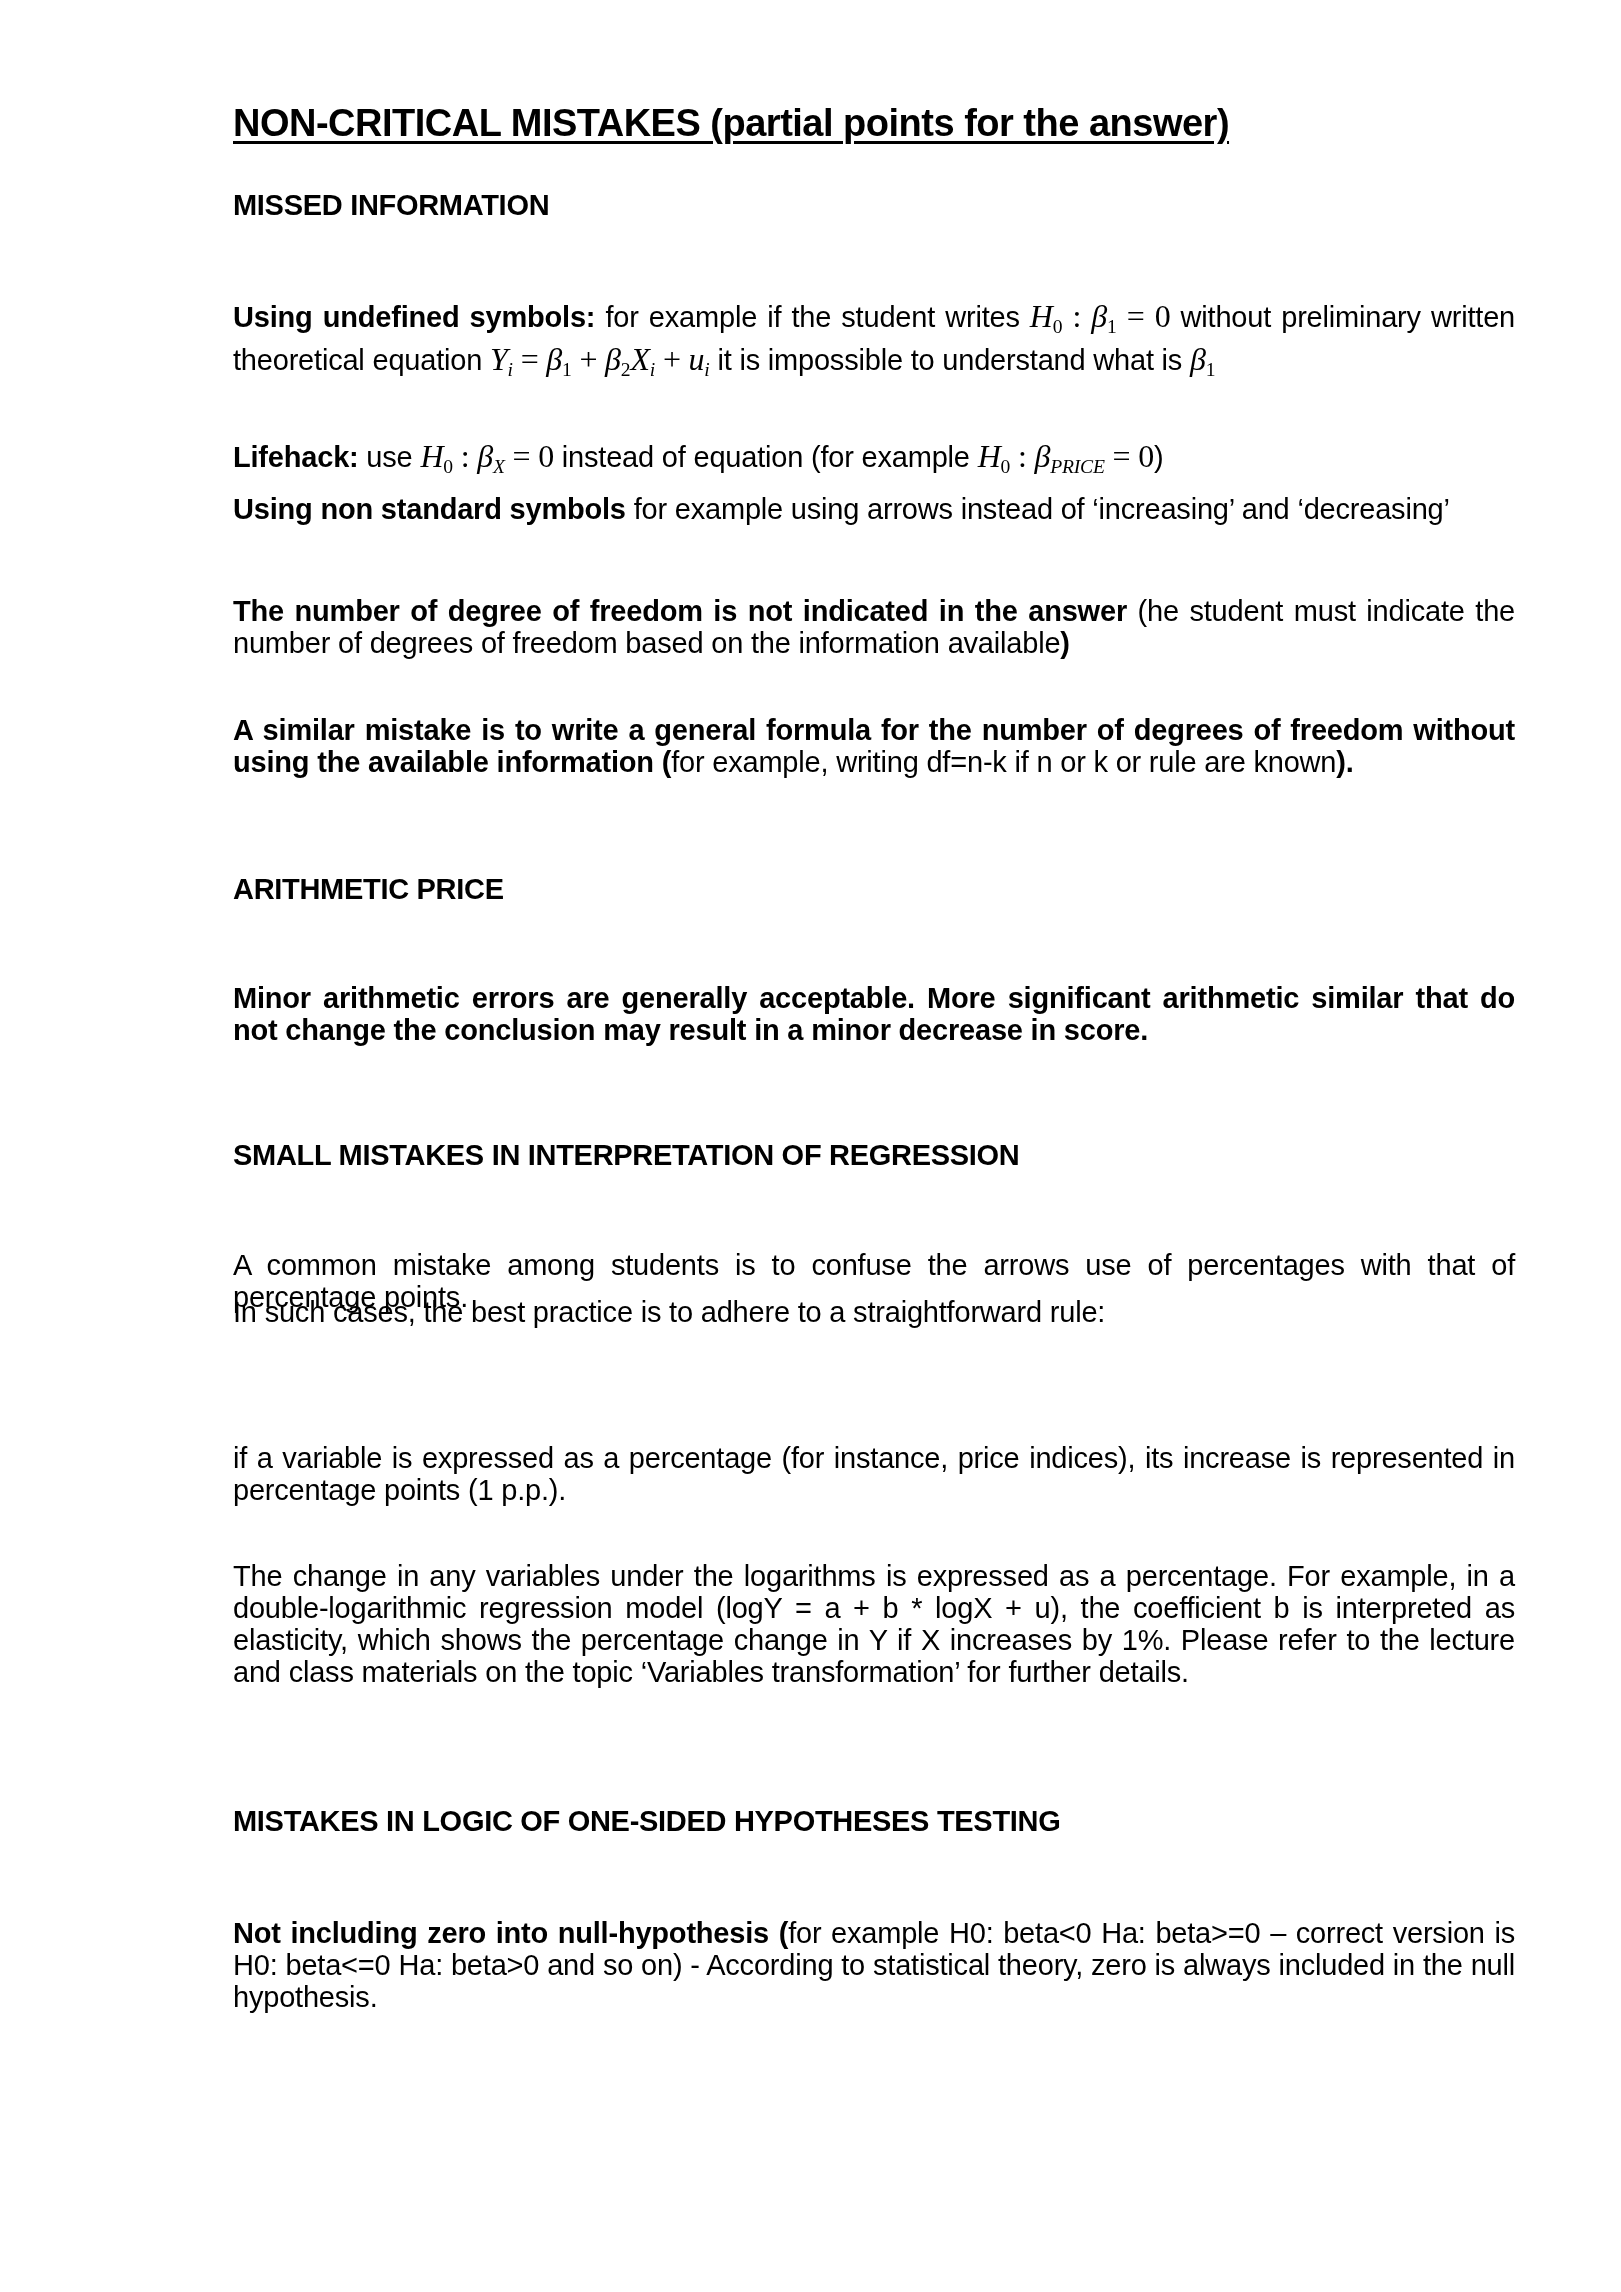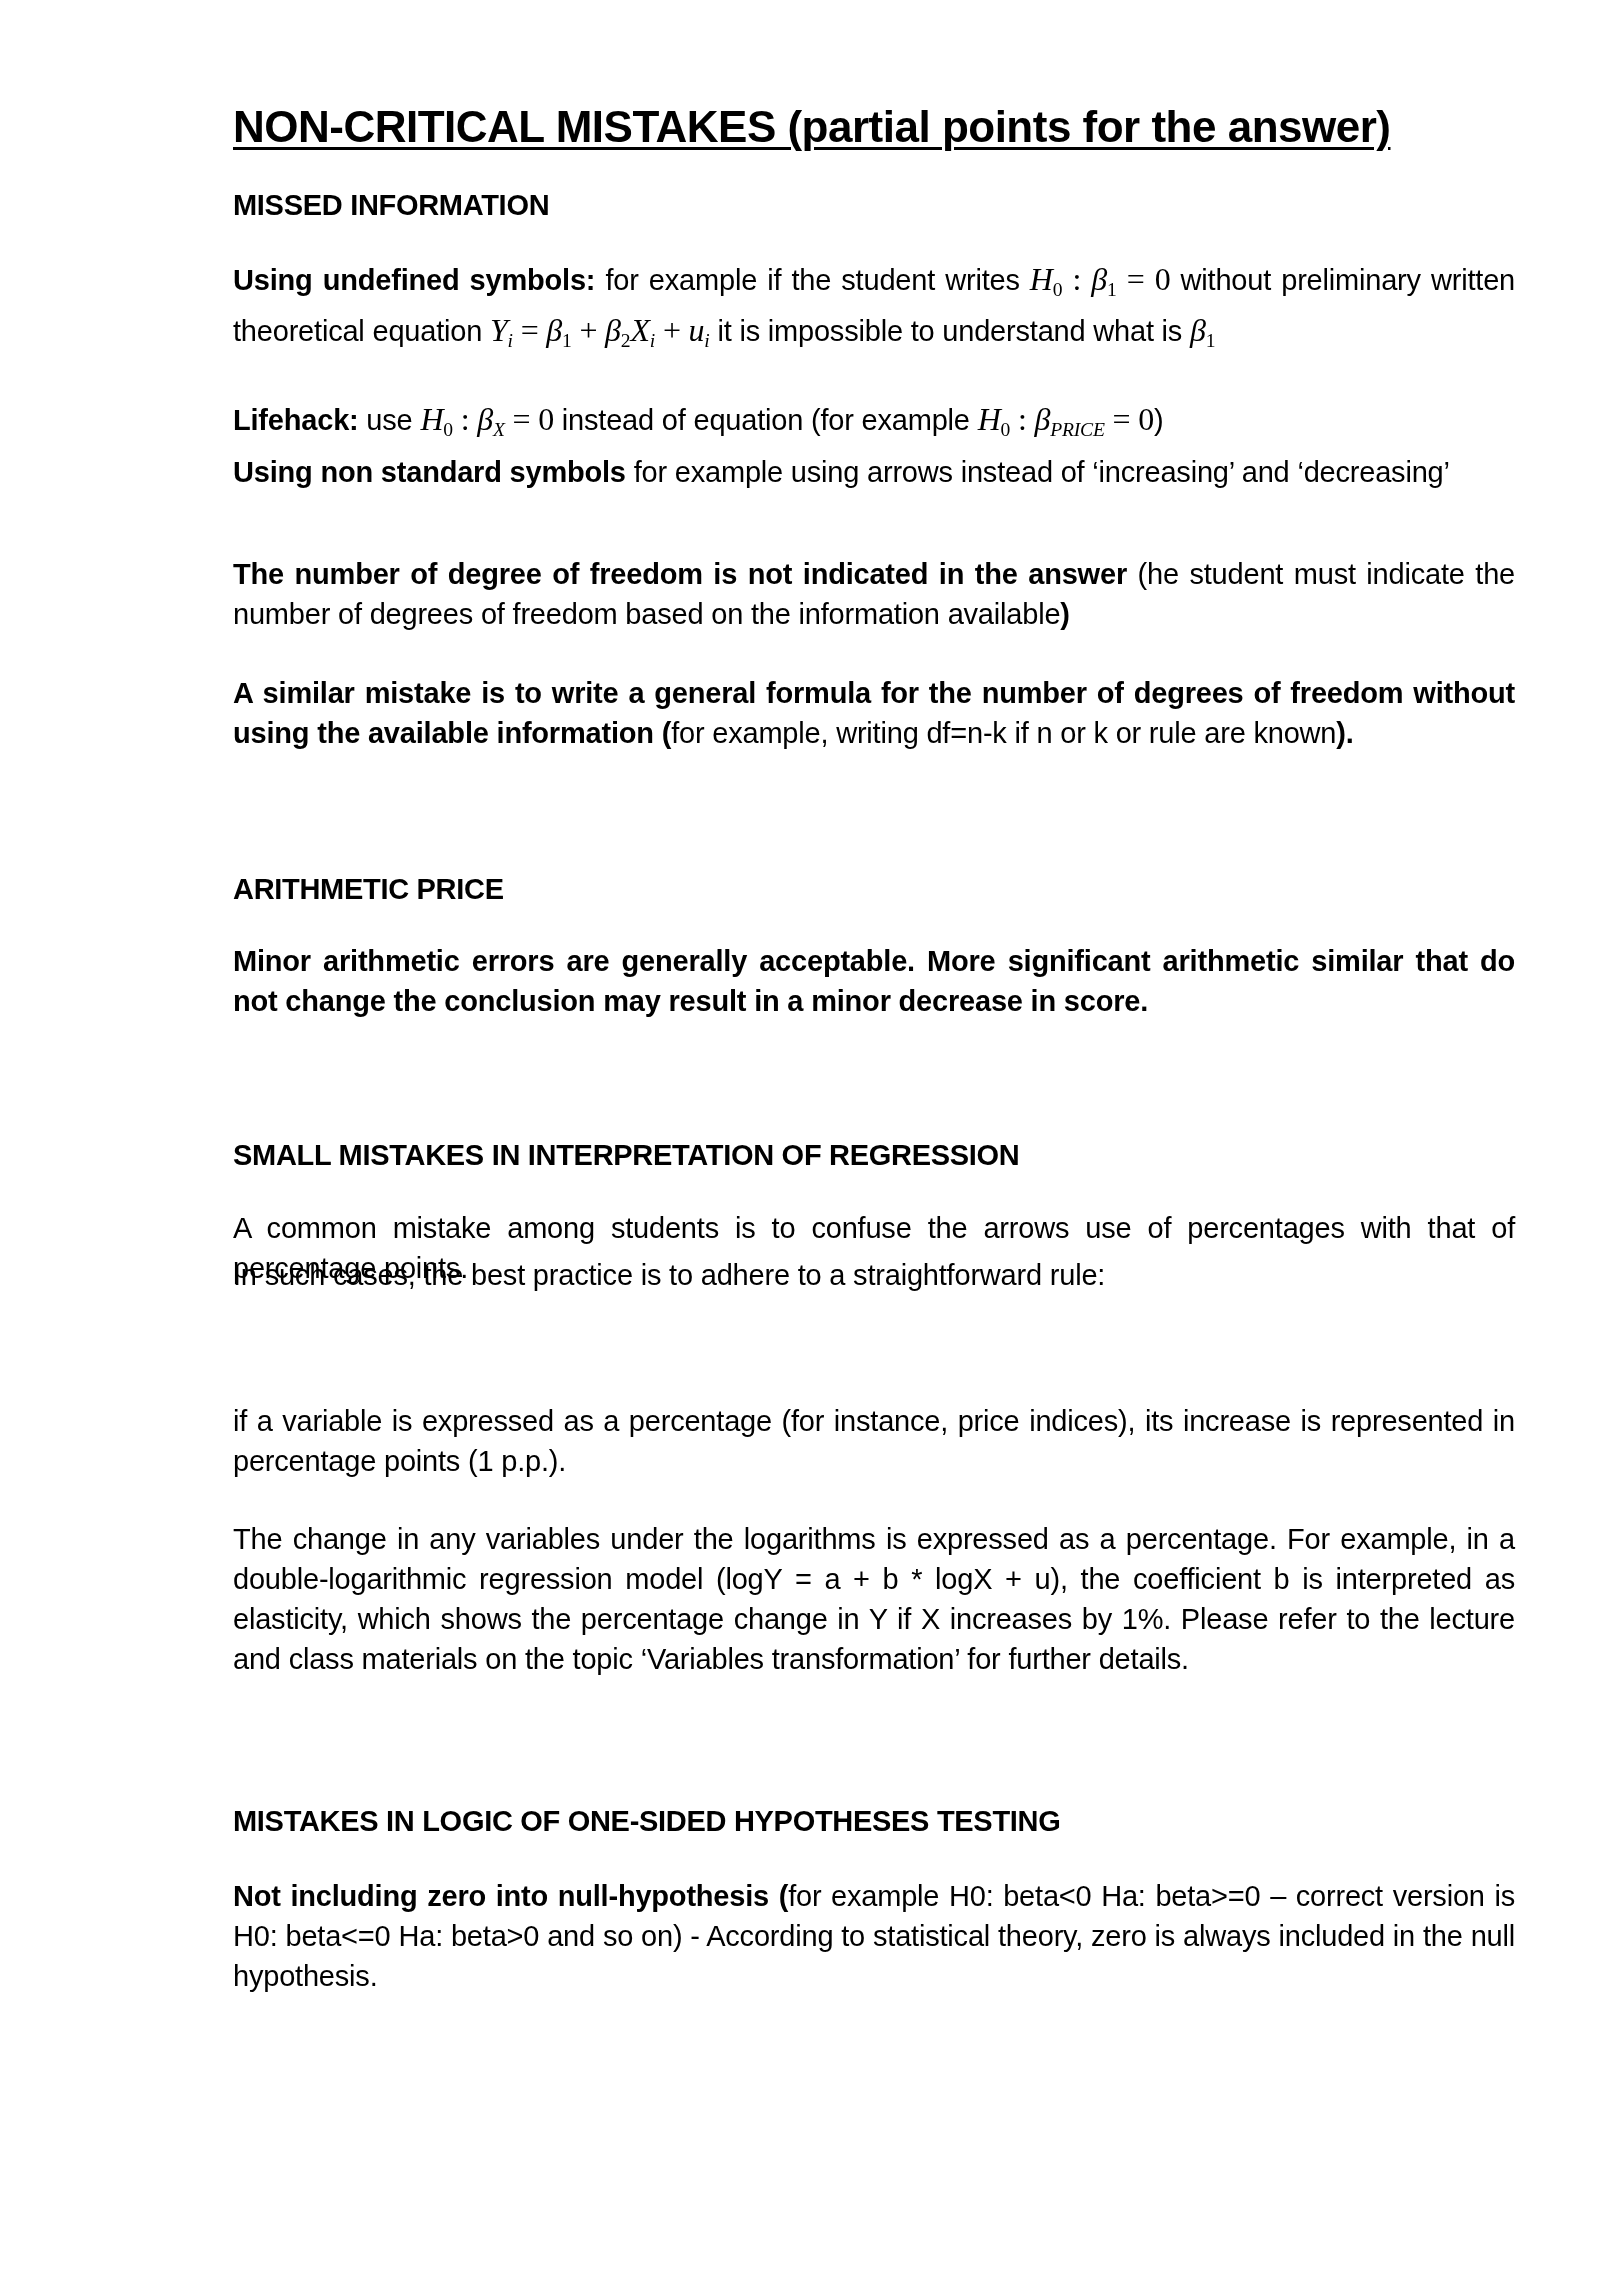--- a/index.html
+++ b/index.html
@@ -3,26 +3,26 @@
   <meta charset="utf-8">
   <style>
     html, body { margin: 0; padding: 0; background: #ffffff; }
     body { width: 1621px; height: 2293px; position: relative; overflow: hidden; }
     .page {
       position: absolute; left: 233px; top: 0; width: 1282px;
       font-family: "Liberation Sans", sans-serif; color: #000; font-size: 29px;
     }
     .title {
       position: absolute; top: 102px; left: 0;
-      font-size: 44px; font-weight: bold; text-decoration: underline;
+      font-size: 38px; font-weight: bold; text-decoration: underline;
       text-decoration-thickness: 2.9px; text-underline-offset: 4.9px; white-space: nowrap;
       letter-spacing: -0.5px;
     }
     .h2 { position: absolute; left: 0; font-size: 29px; font-weight: bold; white-space: nowrap; letter-spacing: -0.3px; text-align: right; }
-    .para { position: absolute; left: 0; width: 1282px; line-height: 40px; text-align: justify; letter-spacing: -0.2px; }
+    .para { position: absolute; left: 0; width: 1282px; line-height: 32px; text-align: justify; letter-spacing: -0.2px; margin-top: 41px; }
     .para.single { white-space: nowrap; }
     b { font-weight: bold; }
     .m { font-family: "Liberation Serif", serif; font-style: italic; font-size: 32px; }
     .mr { font-family: "Liberation Serif", serif; font-style: normal; font-size: 32px; }
     .m sub, .mr sub { font-size: 19.6px; font-style: normal; vertical-align: -5.9px; }
     .m sub.it { font-style: italic; }
   </style>
 </head>
 <body>
 

